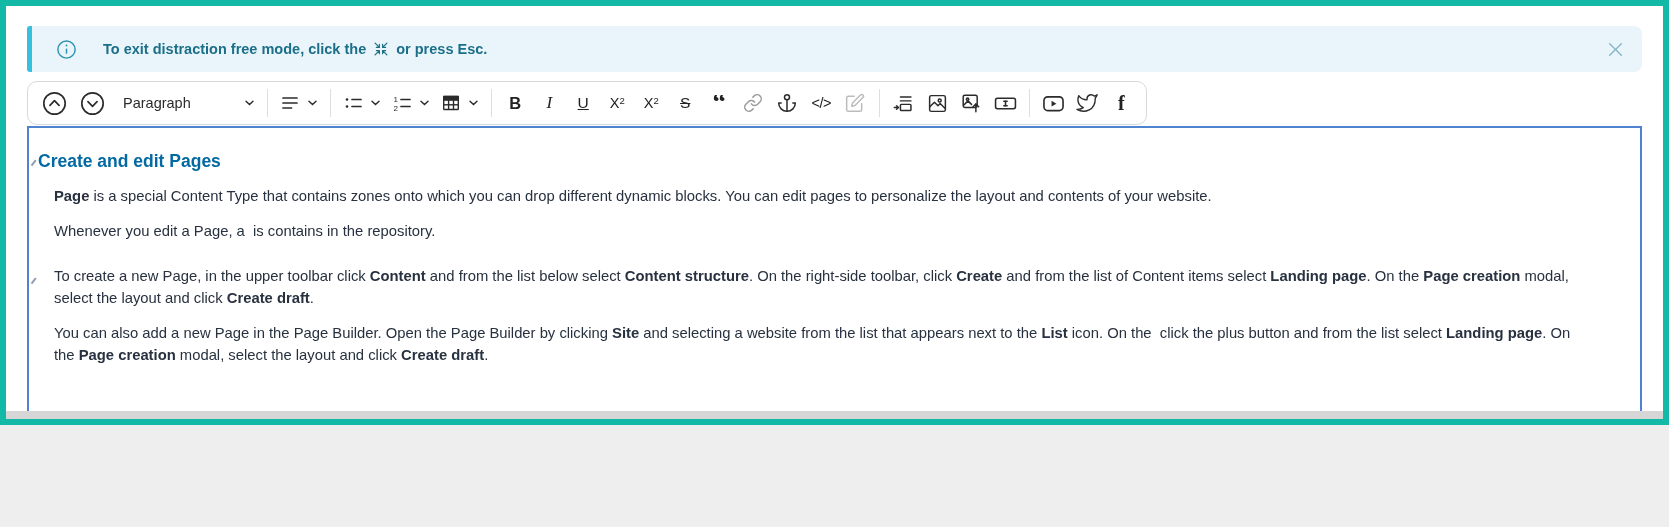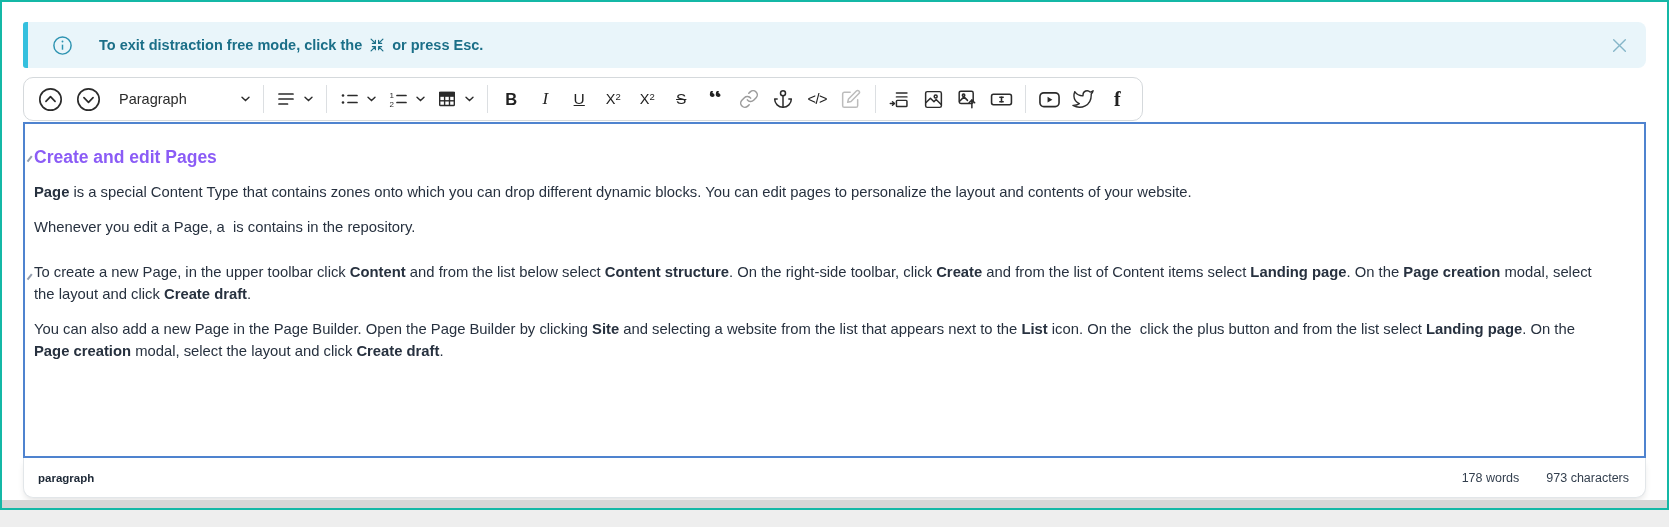--- a/index.html
+++ b/index.html
@@ -1,19 +1,19 @@
 <!DOCTYPE html>
 <html><head>
 <meta charset="utf-8">
 <style>
   * { margin:0; padding:0; box-sizing:border-box; }
   html,body { background:#eee; }
   .screen {
-    width:1669px; height:510px; position:relative; overflow:hidden;
-    background:#fff; border:2px solid #14b8a6;
+    width:1669px; height:425px; position:relative; overflow:hidden;
+    background:#fff; border:6px solid #14b8a6;
     padding:20px 21px 0 21px;
     font-family:"Liberation Sans", sans-serif;
   }
   
   .banner {
     height:46px; background:#e9f5fa; border-left:5px solid #35c0de;
     border-radius:3px 8px 8px 3px;
     display:flex; align-items:center; padding:0 18px 0 24px;
   }
   .banner-msg { display:flex; align-items:center; gap:7px; margin-left:26px;
@@ -50,23 +50,23 @@
     font-family:"Liberation Sans", sans-serif;
     font-size:14.8px; color:#222d3d; padding-right:2px;
   }
   
   .editor {
     margin-top:1px; min-height:336px;
     border:2px solid #4f83cf; background:#fff;
     padding:10px 42px 10px 9px;
     color:#27313f;
   }
-  .editor h3 { position:relative; font-size:17.5px; margin:13px 0 9px; color:#8b5cf6; }
+  .editor h3 { position:relative; font-size:17.5px; margin:13px 0 9px; color:#0369a1; }
   .editor h2 { position:relative; font-size:23.5px; margin:23px 0 11px; color:#1f2b3c; }
-  .editor p  { font-size:14.8px; line-height:22px; margin:13px 0; white-space:pre-wrap; }
+  .editor p  { font-size:14.8px; line-height:22px; margin:13px 16px; white-space:pre-wrap; }
   .editor p strong { font-weight:bold; }
   .ta-marker { position:absolute; left:-8px; width:7px; height:1.6px; background:#939dae;
     transform:rotate(-52deg); }
   .h3m { top:11px; } .h2m { top:15px; }
   .caret { display:inline-block; width:1.3px; height:17px; background:#2b2b2b;
     vertical-align:-3px; margin-right:-0.5px; }
   
   .footer {
     height:40px; background:#fff;
     border:1px solid #e2e6e9; border-top:none; border-radius:0 0 10px 10px;

